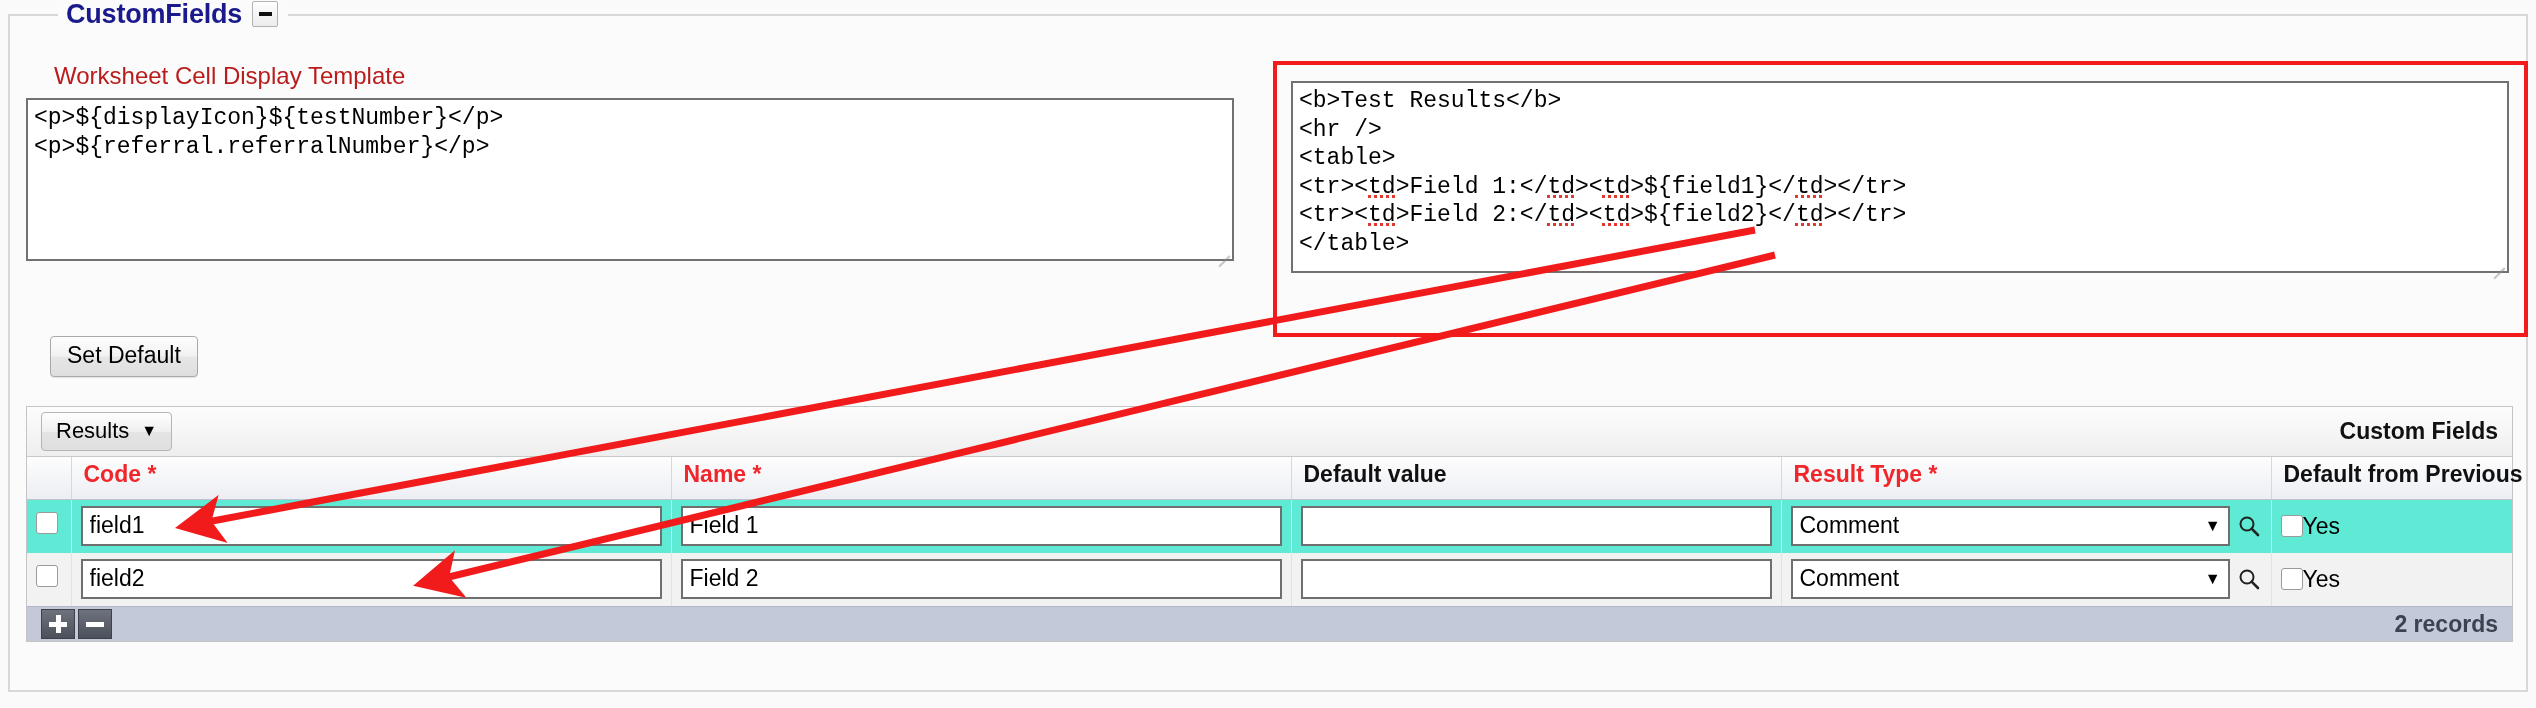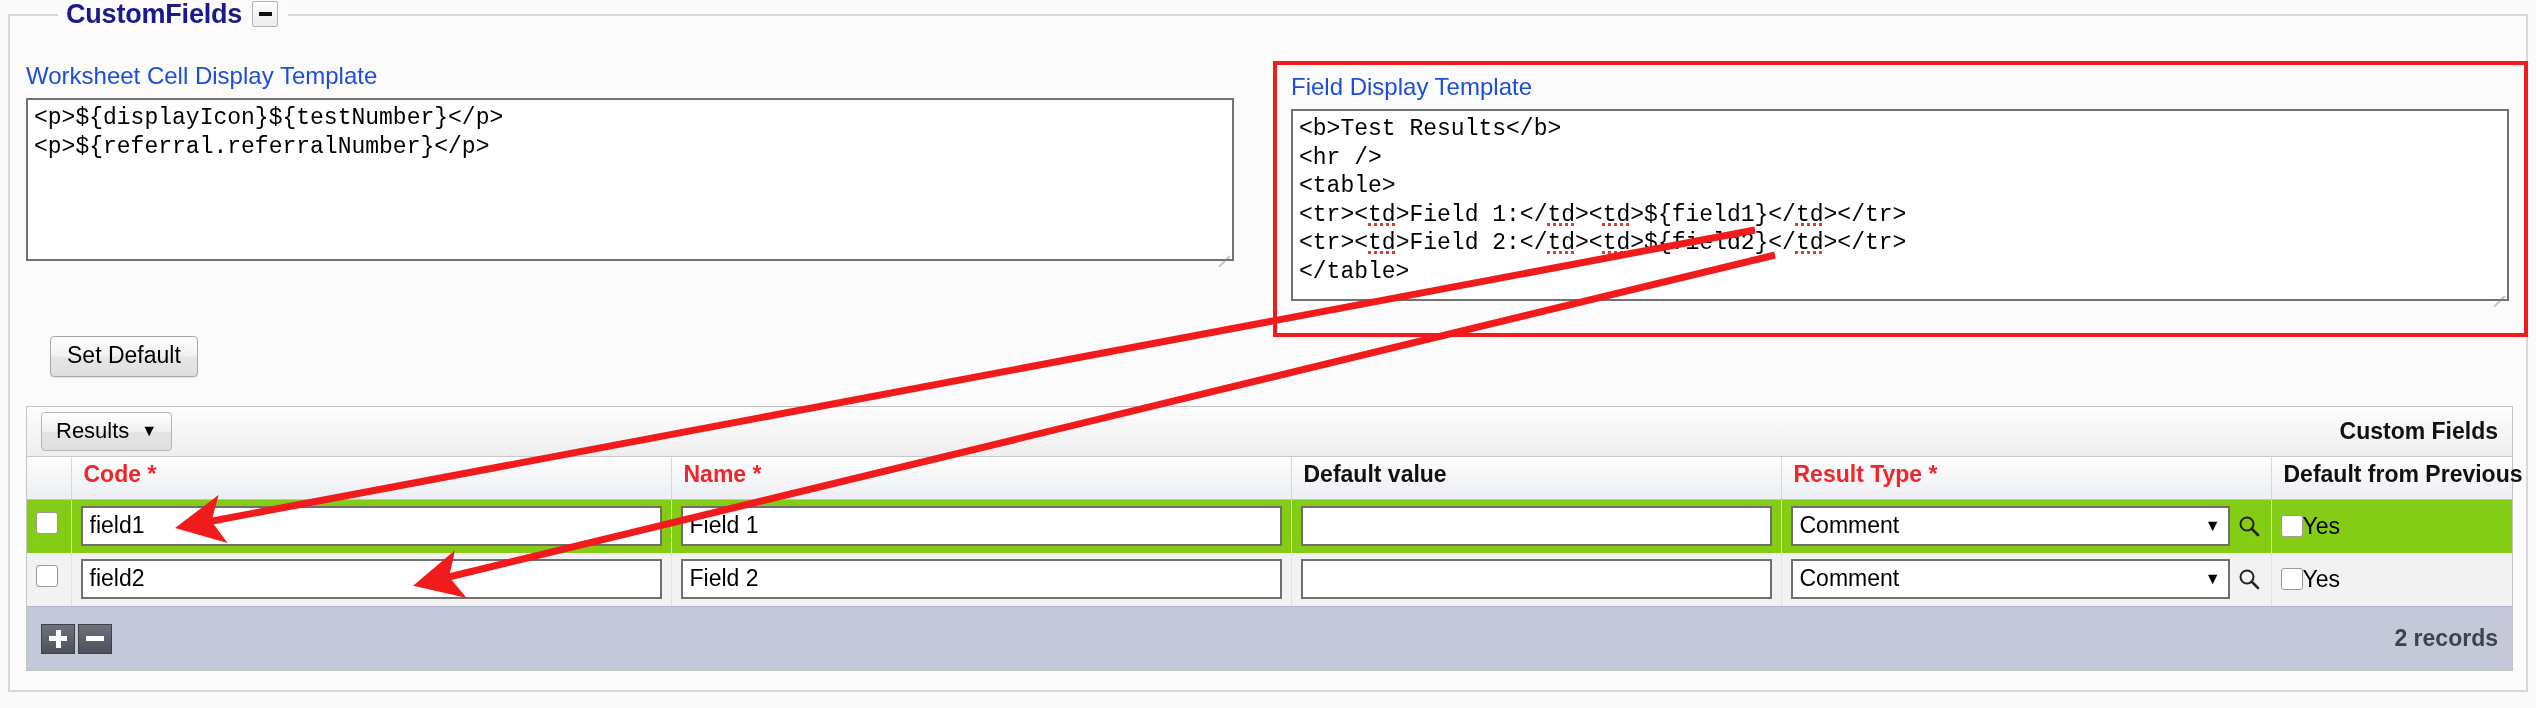--- a/index.html
+++ b/index.html
@@ -49,22 +49,23 @@
     cursor: pointer;
     box-shadow: 0 1px 0 rgba(255,255,255,.6) inset;
   }
   .collapse-btn .bar {
     width: 13px; height: 4px; background: #111;
   }
 
   
   .tmpl-label {
     font-size: 24px;
-    color: #1d4ed8;
+    color: #b91c1c;
     white-space: nowrap;
+    margin-left: 28px;
   }
   #left-tmpl { position: absolute; left: 16px; top: 46px; width: 1208px; }
   #right-tmpl-wrap {
     position: absolute;
     left: 1263px; top: 45px;
     width: 1255px; height: 276px;
     border: 4px solid #f21b1b;
     background: #fbfbfb;
   }
   #right-tmpl { position: absolute; left: 14px; top: 8px; width: 1218px; }
@@ -172,21 +173,21 @@
     padding: 4px 10px 11px 12px;
     white-space: nowrap;
   }
   table#cf-table th.req { color: #f0262a; }
   table#cf-table th.norm { color: #111; margin-left: 20px; }
   table#cf-table td {
     border-right: 1px solid #e2e2e2;
     padding: 6px 9px 7px 9px;
     vertical-align: middle;
   }
-  tr.row-odd td { background: #84cc16; }
+  tr.row-odd td { background: #5eead4; }
   tr.row-even td { background: #f2f2f2; }
 
   .col-chk   { width: 44px; }
   .col-code  { width: 600px; }
   .col-name  { width: 620px; }
   .col-def   { width: 490px; }
   .col-type  { width: 490px; }
   .col-prev  { width: auto; }
 
   input.cell {
@@ -219,21 +220,21 @@
     color: #000;
   }
   .fake-select .caret { font-size: 16px; }
   .mag {
     width: 26px; height: 26px; flex: 0 0 26px; cursor: pointer;
     display:flex; align-items:center; justify-content:center;
   }
   .yes-cell { display: flex; align-items: center; gap: 0; }
 
   #grid-footer {
-    height: 64px;
+    height: 35px;
     background: #c3c9d8;
     border-top: 1px solid #b0b6c6;
     display: flex; align-items: center; justify-content: space-between;
     padding: 0 14px 0 14px;
   }
   .pm-group { display: flex; gap: 3px; }
   .pm-btn {
     width: 34px; height: 30px;
     background: linear-gradient(#6e727c, #4c505a);
     border: 1px solid #3d414a;
@@ -268,21 +269,20 @@
       <span class="resize-grip">
           <i></i>
           <i></i>
           <i></i>
         </span>
     </div>
   </div>
 
   <div id="right-tmpl-wrap">
     <div id="right-tmpl">
-      <div class="tmpl-label">Field Display Template</div>
       <div class="ta-wrap" style="height:192px;">
         <div id="right-code-pre"><span>&lt;b&gt;Test Results&lt;/b&gt;</span>
 <span>&lt;hr /&gt;</span>
 <span>&lt;table&gt;</span>
 <span><span>&lt;tr&gt;&lt;</span><span class="sq">td</span><span>&gt;Field 1:&lt;/</span><span class="sq">td</span><span>&gt;&lt;</span><span class="sq">td</span><span>&gt;${field1}&lt;/</span><span class="sq">td</span><span>&gt;&lt;/tr&gt;</span></span>
 <span><span>&lt;tr&gt;&lt;</span><span class="sq">td</span><span>&gt;Field 2:&lt;/</span><span class="sq">td</span><span>&gt;&lt;</span><span class="sq">td</span><span>&gt;${field2}&lt;/</span><span class="sq">td</span><span>&gt;&lt;/tr&gt;</span></span>
 <span>&lt;/table&gt;</span></div>
         <span class="resize-grip">
             <i></i>
             <i></i>

